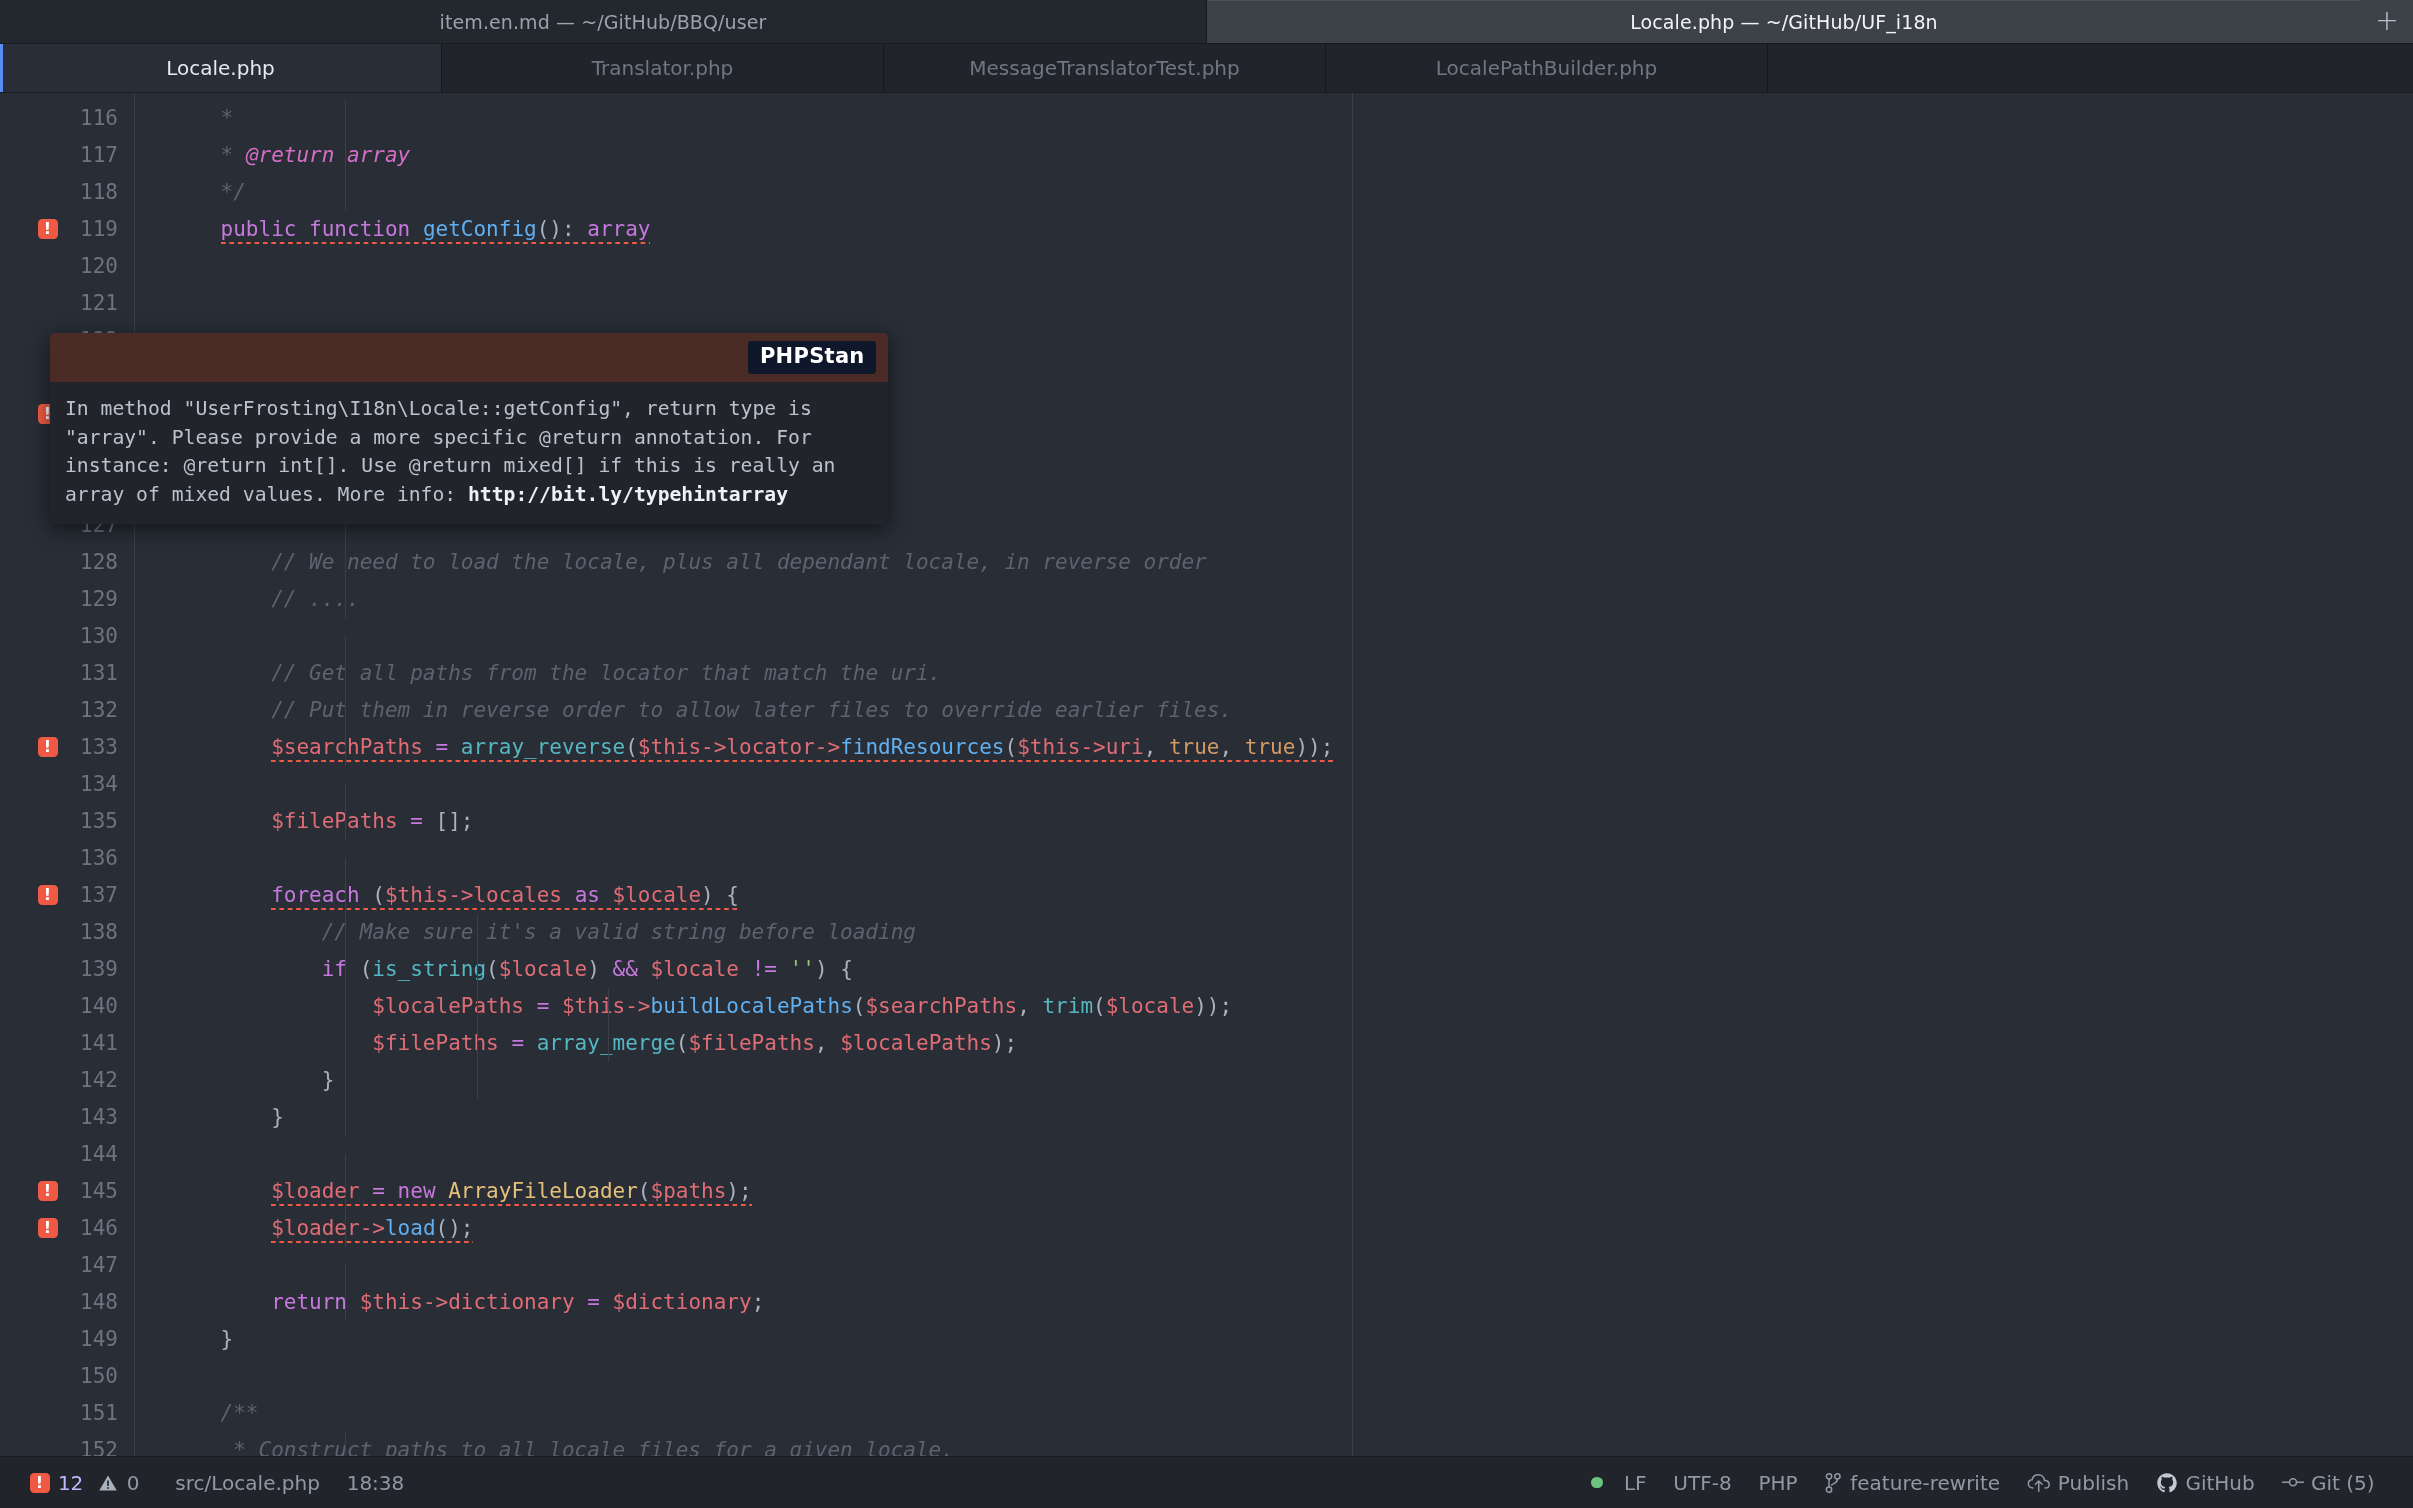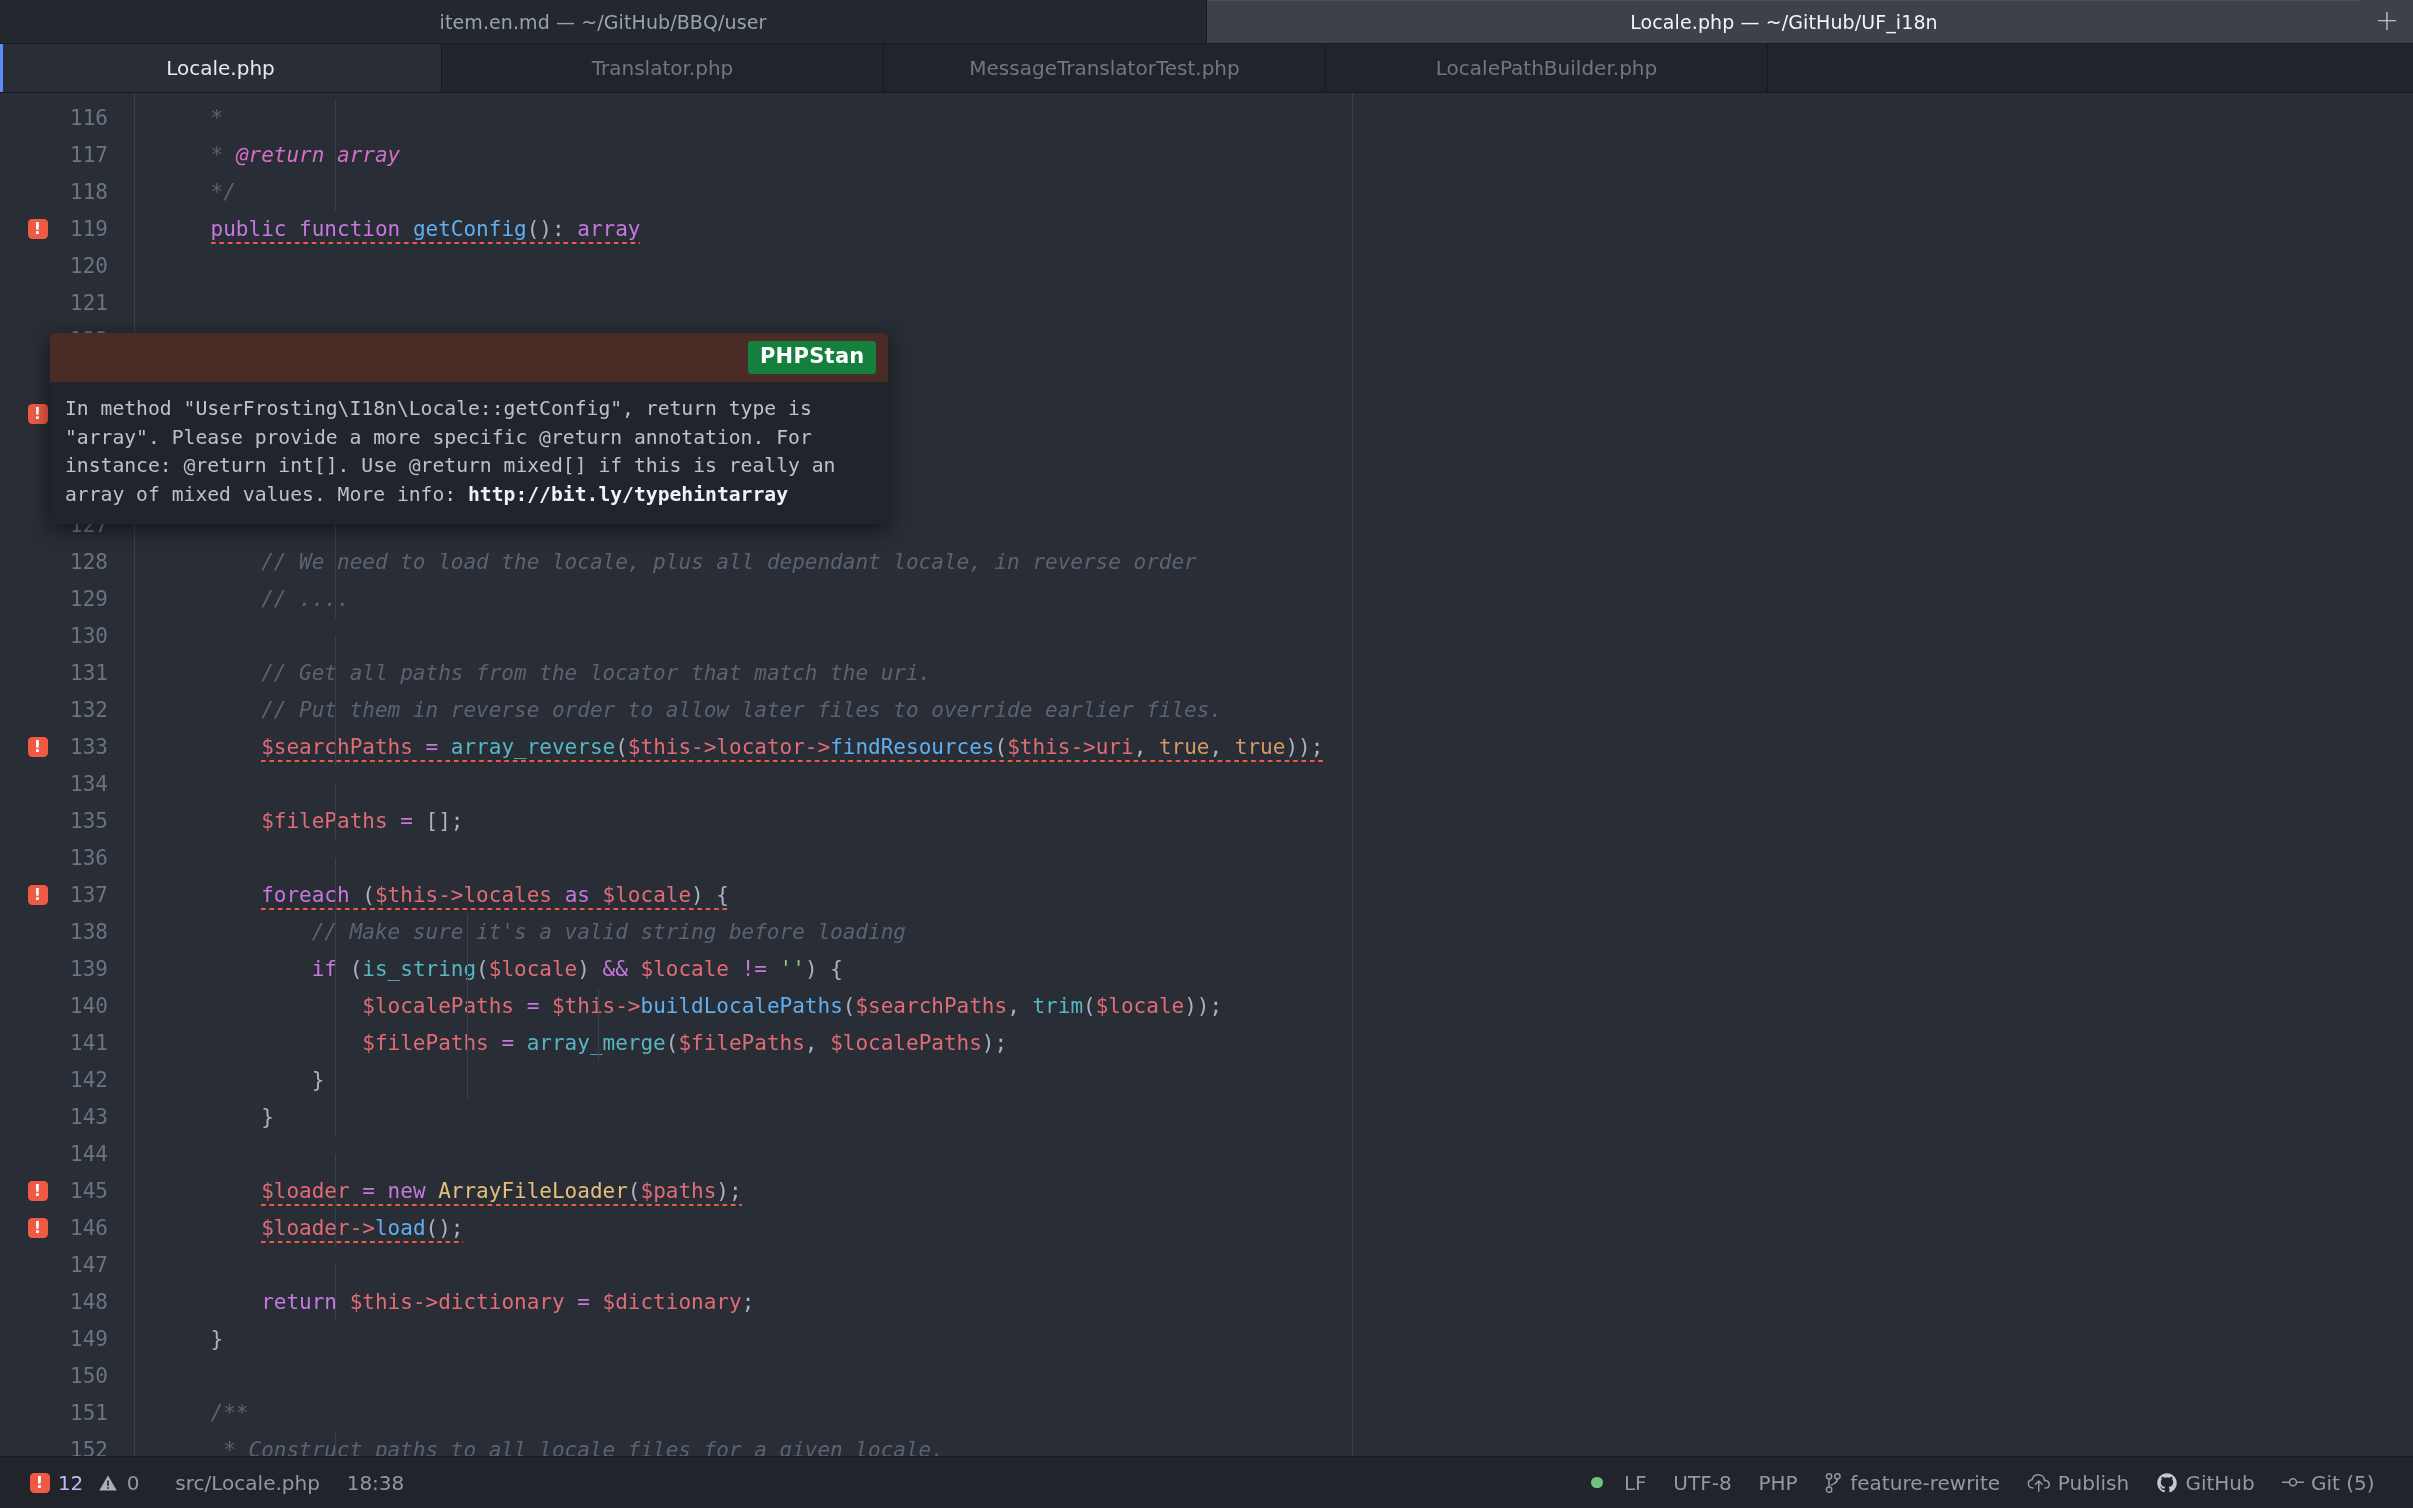--- a/index.html
+++ b/index.html
@@ -104,21 +104,21 @@
   .gutter-rule {
     position: absolute;
     top: 0; bottom: 0;
     left: 134px;
     width: 0.8px;
     background: #3a4049;
   }
 
   .code-lines {
     position: absolute;
-    top: 0; left: 4px; right: 0;
+    top: 0; left: 14px; right: 0;
     padding-top: 6.7px;
   }
   .line {
     height: 37px;
     display: flex;
     align-items: center;
     position: relative;
     font-size: 21px;
     line-height: 37px;
     white-space: pre;
@@ -195,21 +195,21 @@
     font-family: "DejaVu Sans Mono", monospace;
     z-index: 40;
   }
   .tooltip-header {
     height: 49px;
     background: #4a2b26;
     display: flex; align-items: center; justify-content: flex-end;
     padding-right: 11.7px;
   }
   .phpstan-badge {
-    background: #15803d;
+    background: #0f172a;
     color: #ffffff;
     font-size: 21px;
     font-weight: bold;
     padding: 4.2px 11.7px 5.9px 11.7px;
     border-radius: 3.4px;
     letter-spacing: 0.3px;
     font-family: "DejaVu Sans", sans-serif;
     line-height: 1.1;
   }
   .tooltip-body {

